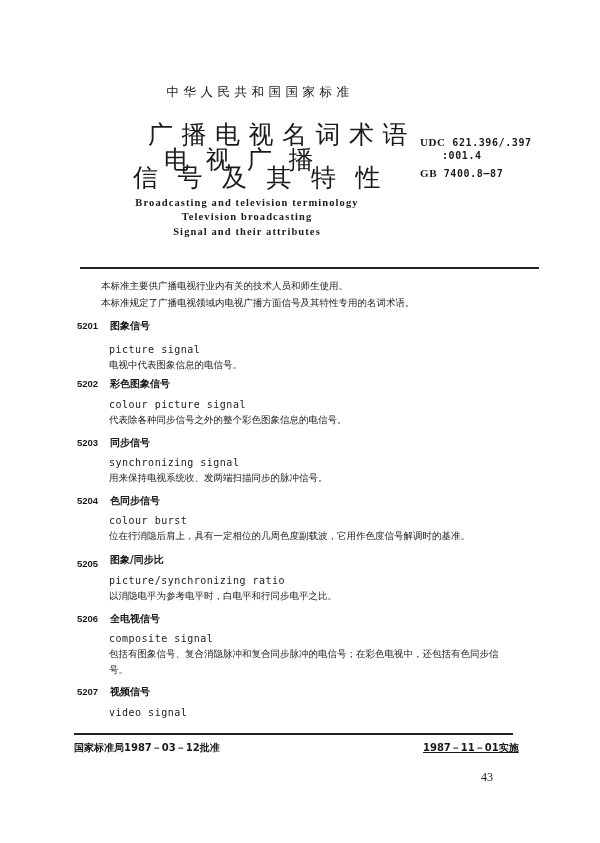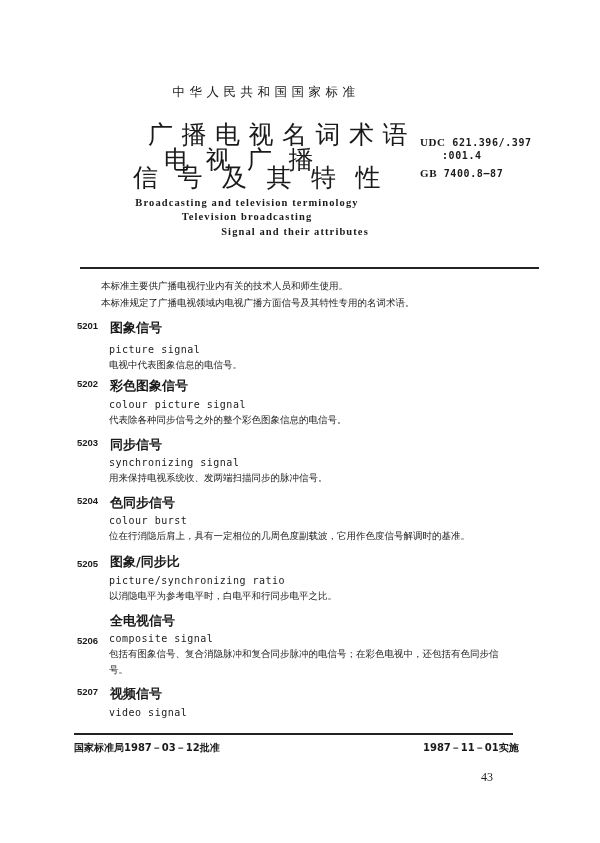--- a/index.html
+++ b/index.html
@@ -4,48 +4,48 @@
 <style>
   html, body { margin: 0; padding: 0; }
   body {
     width: 600px; height: 843px; background: #ffffff; position: relative;
     overflow: hidden; color: #1a1a1a;
     font-family: "DejaVu Sans", sans-serif;
   }
   .abs { position: absolute; white-space: nowrap; }
   .org {
     left: 0; width: 520px; top: 84px; text-align: center;
-    font-size: 12.5px; letter-spacing: 4.5px; padding-left: 6px;
+    font-size: 12.5px; letter-spacing: 4.5px; padding-left: 0;
   }
   .title-cn { font-family: "DejaVu Serif", serif; font-size: 25px; }
   .t1 { left: 148px; top: 118px; letter-spacing: 8.5px; }
   .t2 { left: 164px; top: 143px; letter-spacing: 16.5px; }
   .t3 { left: 133px; top: 161px; letter-spacing: 19.5px; }
   .udc, .gb { font-family: "DejaVu Sans Mono", monospace; font-size: 10px; font-weight: bold; letter-spacing: 0.6px; }
   .udc-label, .gb-label { font-family: "Liberation Serif", serif; font-size: 11px; font-weight: bold; text-align: right; }
   .udc { left: 420px; top: 136px; }
   .udc2 { left: 442px; top: 150px; }
   .gb { left: 420px; top: 167px; }
   .title-en {
     font-family: "Liberation Serif", serif; font-weight: bold; font-size: 10.5px;
     letter-spacing: 1.1px; left: 0; width: 494px; text-align: center;
   }
   .e1 { top: 197px; }
   .e2 { top: 211px; }
-  .e3 { top: 226px; margin-left: 48px; }
+  .e3 { top: 226px; }
   .rule { position: absolute; height: 2px; background: #222; }
   .rule-top { left: 80px; width: 459px; top: 267px; }
   .rule-bottom { left: 74px; width: 439px; top: 733px; }
   .intro { font-size: 9.5px; left: 101px; }
   .term-num { font-family: Liberation Sans, sans-serif; font-weight: bold; font-size: 9.5px; left: 77px; }
-  .term-cn { font-size: 13px; font-weight: bold; left: 110px; }
+  .term-cn { font-size: 10px; font-weight: bold; left: 110px; }
   .term-en { font-family: "DejaVu Sans Mono", monospace; font-size: 10px; letter-spacing: 0.5px; left: 109px; }
   .term-def { font-size: 9.5px; left: 109px; }
   .footer-left { left: 74px; top: 741px; font-size: 10px; font-weight: bold; }
-  .footer-right { left: 423px; top: 741px; font-size: 10px; font-weight: bold; }
+  .footer-right { left: 423px; top: 741px; font-size: 10px; font-weight: bold; text-decoration: underline; }
   .page-num { left: 481px; top: 770px; font-family: "Liberation Serif", serif; font-size: 12px; }
 </style>
 </head>
 <body>
 
 <div class="abs org">中华人民共和国国家标准</div>
 
 <div class="abs title-cn t1">广播电视名词术语</div>
 <div class="abs title-cn t2">电视广播</div>
 <div class="abs title-cn t3">信号及其特性</div>
@@ -87,21 +87,21 @@
 <div class="abs term-num" style="top:495px">5204</div>
 <div class="abs term-cn" style="top:494px">色同步信号</div>
 <div class="abs term-en" style="top:515px">colour burst</div>
 <div class="abs term-def" style="top:530px">位在行消隐后肩上，具有一定相位的几周色度副载波，它用作色度信号解调时的基准。</div>
 
 <div class="abs term-num" style="top:558px">5205</div>
 <div class="abs term-cn" style="top:553px">图象/同步比</div>
 <div class="abs term-en" style="top:575px">picture/synchronizing ratio</div>
 <div class="abs term-def" style="top:590px">以消隐电平为参考电平时，白电平和行同步电平之比。</div>
 
-<div class="abs term-num" style="top:635px">5206</div>
+<div class="abs term-num" style="top:613px">5206</div>
 <div class="abs term-cn" style="top:612px">全电视信号</div>
 <div class="abs term-en" style="top:633px">composite signal</div>
 <div class="abs term-def" style="top:648px">包括有图象信号、复合消隐脉冲和复合同步脉冲的电信号；在彩色电视中，还包括有色同步信</div>
 <div class="abs term-def" style="top:664px">号。</div>
 
 <div class="abs term-num" style="top:686px">5207</div>
 <div class="abs term-cn" style="top:685px">视频信号</div>
 <div class="abs term-en" style="top:707px">video signal</div>
 
 <div class="rule rule-bottom"></div>

